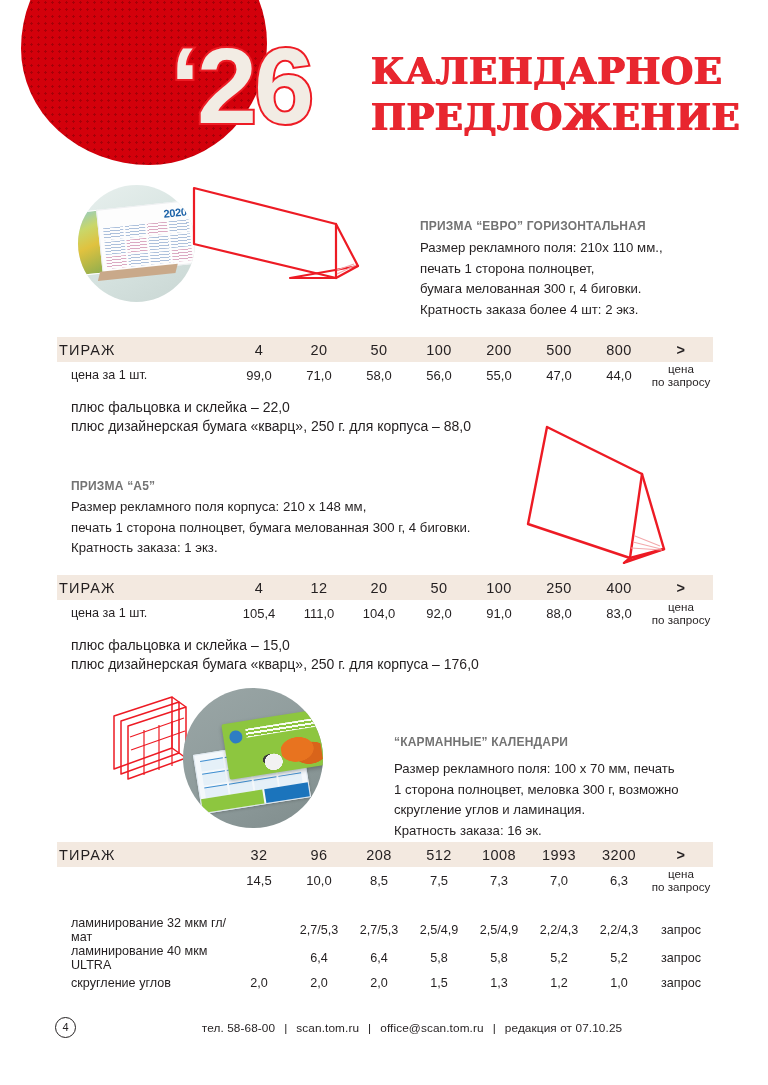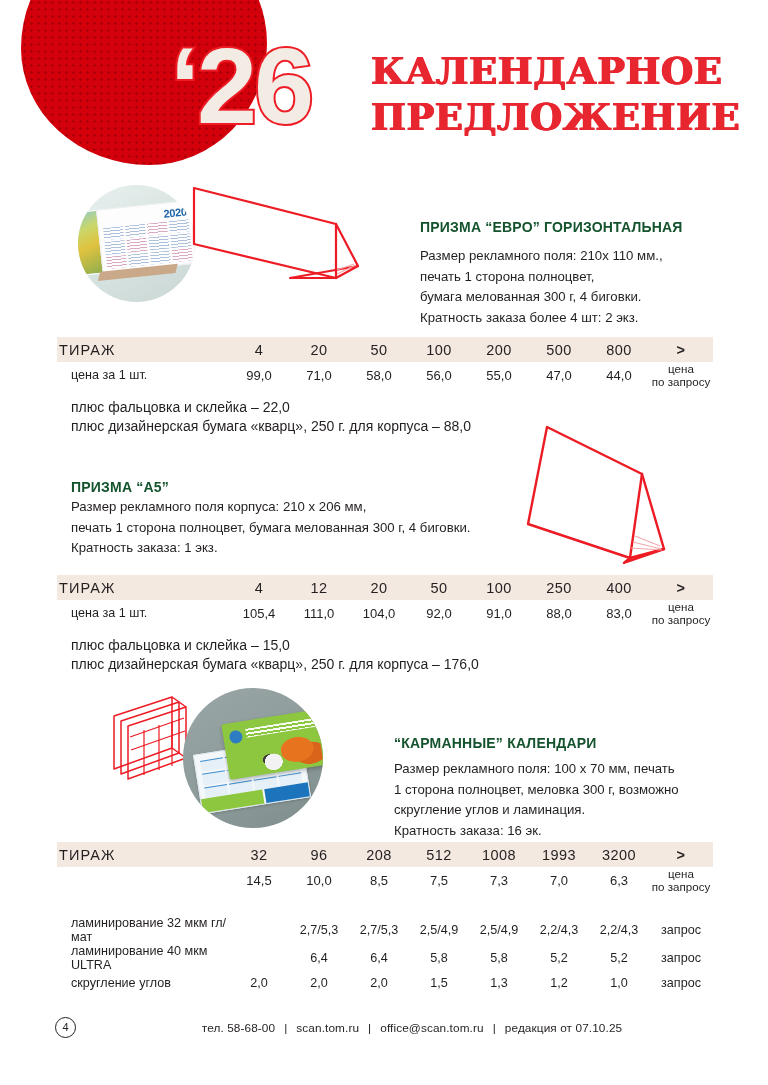--- a/index.html
+++ b/index.html
@@ -63,24 +63,24 @@
     line-height: 46px;
     letter-spacing: 0.5px;
     color: #e8262f;
     white-space: nowrap;
     text-shadow: 0.7px 0 0 #e8262f, -0.7px 0 0 #e8262f;
   }
 
   
   .sec-title {
     position: absolute;
-    font-size: 14px;
+    font-size: 12px;
     font-weight: bold;
     letter-spacing: 0.2px;
-    color: #14532d;
+    color: #737373;
     white-space: nowrap;
   }
   .sec-desc {
     position: absolute;
     font-size: 13.2px;
     line-height: 20.5px;
     color: #231f20;
     white-space: pre-line;
   }
 
@@ -302,21 +302,21 @@
     <path d="M150 96 L104 96 L172 84"></path>
     <path d="M150 96 L105 96"></path>
   </g>
   <g fill="none" stroke="#f3a8ab" stroke-width="1.1">
     <path d="M151 88 L168 82"></path>
     <path d="M151 92 L170 83"></path>
   </g>
 </svg>
 
 <div class="sec-title" style="left:420px; top:219px;">ПРИЗМА “ЕВРО” ГОРИЗОНТАЛЬНАЯ</div>
-<div class="sec-desc" style="left:420px; top:246px; width:330px;">Размер рекламного поля: 210х 110 мм.,
+<div class="sec-desc" style="left:420px; top:238px; width:330px;">Размер рекламного поля: 210х 110 мм.,
 печать 1 сторона полноцвет,
 бумага мелованная 300 г, 4 биговки.
 Кратность заказа более 4 шт: 2 экз.</div>
 
 <div class="ptable" style="top:337px;">
   <table>
     <colgroup>
       <col class="c-label">
         <col class="c-val">
         <col class="c-val">
@@ -368,21 +368,21 @@
     <path d="M174 131 L136 144"></path>
   </g>
   <g fill="none" stroke="#f3a8ab" stroke-width="1.1">
     <path d="M145 118 L170 128"></path>
     <path d="M143 124 L171 131"></path>
     <path d="M141 130 L172 132"></path>
   </g>
 </svg>
 
 <div class="sec-title" style="left:71px; top:479px;">ПРИЗМА “А5”</div>
-<div class="sec-desc" style="left:71px; top:497px; width:470px;">Размер рекламного поля корпуса: 210 х 206 мм,
+<div class="sec-desc" style="left:71px; top:497px; width:470px;">Размер рекламного поля корпуса: 210 х 148 мм,
 печать 1 сторона полноцвет, бумага мелованная 300 г, 4 биговки.
 Кратность заказа: 1 экз.</div>
 
 <div class="ptable" style="top:575px;">
   <table>
     <colgroup>
       <col class="c-label">
         <col class="c-val">
         <col class="c-val">
         <col class="c-val">

